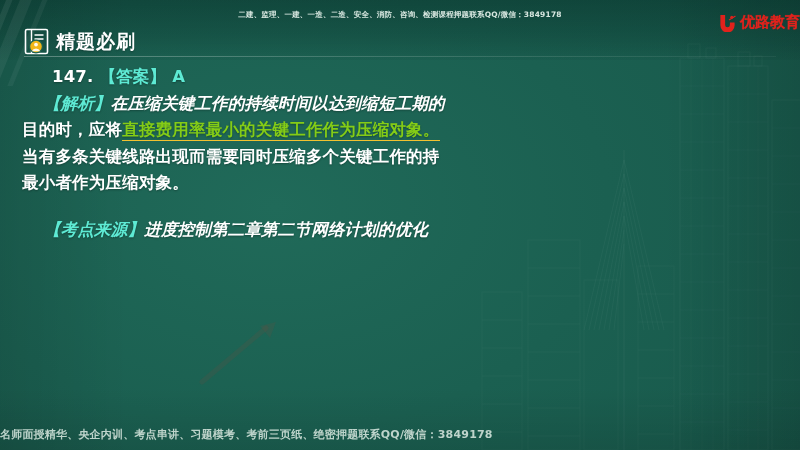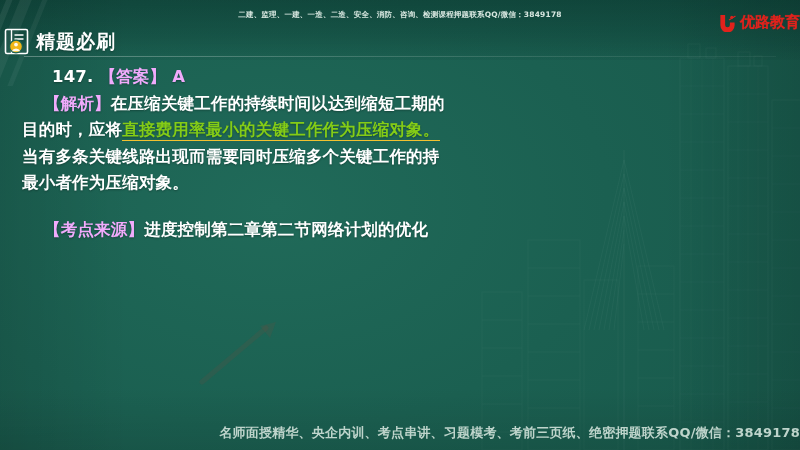--- a/index.html
+++ b/index.html
@@ -107,21 +107,21 @@
     font-weight: 700;
     color: #e0221c;
     letter-spacing: 0px;
     line-height: 19px;
     font-family: "DejaVu Sans", "Liberation Sans", sans-serif;
     text-shadow: 0 0 1px rgba(224,34,28,0.6);
   }
 
   .title-row {
     position: absolute;
-    left: 4px; top: 26px;
+    left: 24px; top: 26px;
     display: flex;
     align-items: center;
     gap: 7px;
     height: 30px;
     justify-content: space-between;
   }
   .title-icon {
     width: 25px; height: 27px;
     position: relative;
     flex: 0 0 auto;
@@ -153,37 +153,37 @@
     font-size: 16.5px;
     line-height: 26.5px;
     color: #ffffff;
     font-weight: 600;
     letter-spacing: 0.2px;
     white-space: nowrap;
     text-shadow: 0 1px 2px rgba(0,0,0,0.30);
     font-family: "DejaVu Sans", "Liberation Sans", sans-serif;
   }
   .line.indent { padding-left: 30px; }
-  .line.indent-sm { padding-left: 22px; }
+  .line.indent-sm { padding-left: 22px; font-style: italic; }
   .line.gap { margin-top: 20px; }
-  .hl { color: #f0abfc; }
+  .hl { color: #5eead4; }
   .hl-u {
     color: #84cc16;
     border-bottom: 1.5px solid #f2c230;
     padding-bottom: 1px;
   }
   .num { color: #ffffff; }
 
   
   .promo-bottom {
     position: absolute;
     left: 0; bottom: 8px;
     width: 800px;
-    text-align: right;
-    font-size: 13px;
+    text-align: left;
+    font-size: 11px;
     letter-spacing: 0.2px;
     color: #bed4cb;
     font-weight: 700;
     white-space: nowrap;
     font-family: "DejaVu Sans", "Liberation Sans", sans-serif;
   }
 </style>
 </head>
 <body>
 

